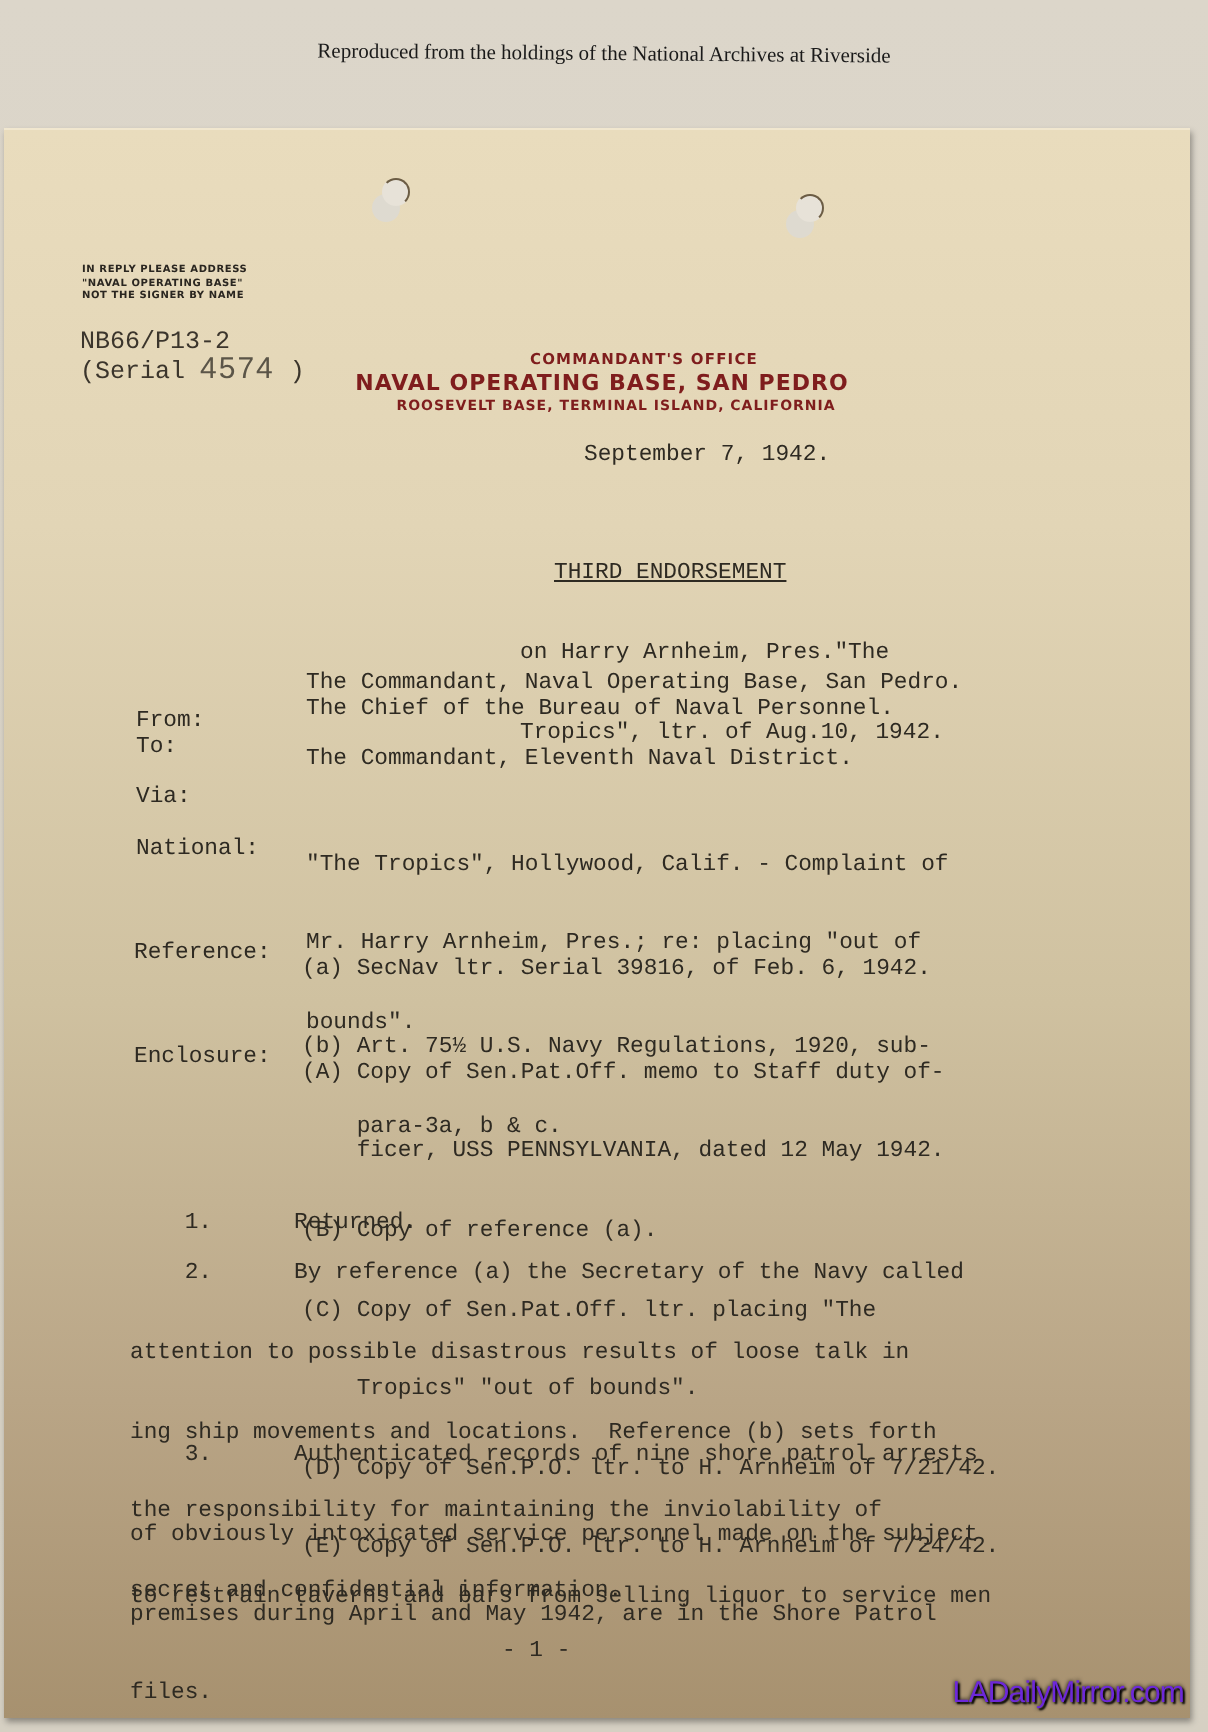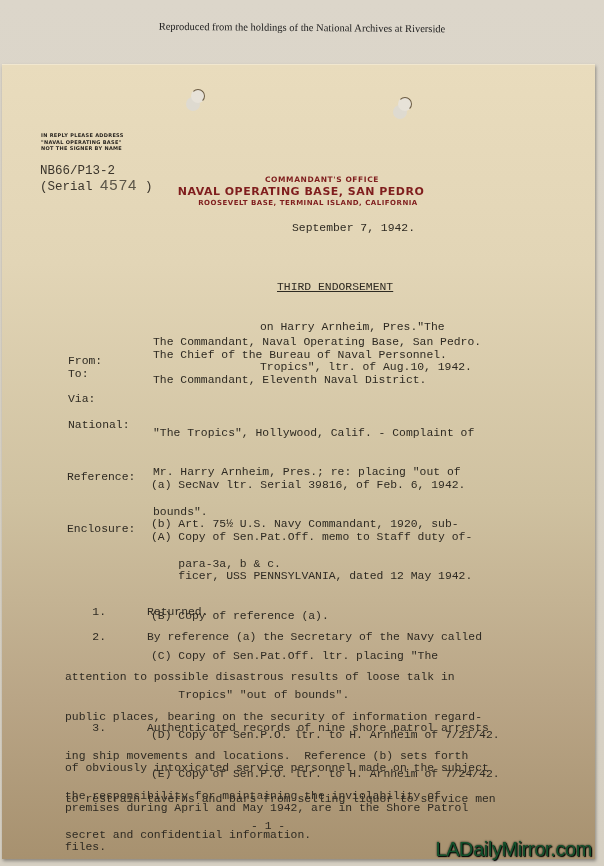--- a/index.html
+++ b/index.html
@@ -62,21 +62,21 @@
   .endorse .title { text-decoration: underline; padding-left: 17px; display: block; }
 
   .field-row { position: absolute; left: 68px; }
   .field-label { position: absolute; left: 0; white-space: pre; margin-top: 32px; }
   .field-value { position: absolute; left: 85px; white-space: pre; }
 
   .para { position: absolute; left: 65px; white-space: pre; }
   .page-num { position: absolute; left: 251px; top: 820px; }
   .watermark {
     position: absolute; right: 12px; top: 838px;
-    font-family: "Liberation Sans", "DejaVu Sans", sans-serif; font-size: 20px; color: #14532d;
+    font-family: "Liberation Sans", "DejaVu Sans", sans-serif; font-size: 15px; color: #6d28d9;
     text-shadow: 0 0 2px #000, 1px 1px 1px #000; letter-spacing: -0.4px;
   }
 </style>
 </head>
 <body>
 
 <div class="backdrop"></div>
 <div class="archive-note">Reproduced from the holdings of the National Archives at Riverside</div>
 
 <div class="paper">
@@ -132,21 +132,21 @@
   <span class="field-value">
     <span style="display:block">"The Tropics", Hollywood, Calif. - Complaint of</span>
     <span style="display:block">Mr. Harry Arnheim, Pres.; re: placing "out of</span>
     <span style="display:block">bounds".</span>
   </span>
 </div>
 <div class="type field-row" style="top:426px; left:67px;">
   <span class="field-label">Reference:</span>
   <span class="field-value" style="left:84px;">
     <span style="display:block">(a) SecNav ltr. Serial 39816, of Feb. 6, 1942.</span>
-    <span style="display:block">(b) Art. 75½ U.S. Navy Commandant, 1920, sub-</span>
+    <span style="display:block">(b) Art. 75½ U.S. Navy Regulations, 1920, sub-</span>
     <span style="display:block">    para-3a, b &amp; c.</span>
   </span>
 </div>
 <div class="type field-row" style="top:478px; left:67px;">
   <span class="field-label">Enclosure:</span>
   <span class="field-value" style="left:84px;">
     <span style="display:block">(A) Copy of Sen.Pat.Off. memo to Staff duty of-</span>
     <span style="display:block">    ficer, USS PENNSYLVANIA, dated 12 May 1942.</span>
     <span style="display:block">(B) Copy of reference (a).</span>
     <span style="display:block">(C) Copy of Sen.Pat.Off. ltr. placing "The</span>
@@ -155,21 +155,20 @@
     <span style="display:block">(E) Copy of Sen.P.O. ltr. to H. Arnheim of 7/24/42.</span>
   </span>
 </div>
 
 <div class="type para" style="top:580px;">
   <span style="display:block">    1.      Returned.</span>
 </div>
 <div class="type para" style="top:605px;">
   <span style="display:block">    2.      By reference (a) the Secretary of the Navy called</span>
   <span style="display:block">attention to possible disastrous results of loose talk in</span>
-  <span style="display:block">public places, bearing on the security of information regard-</span>
   <span style="display:block">ing ship movements and locations.  Reference (b) sets forth</span>
   <span style="display:block">the responsibility for maintaining the inviolability of</span>
   <span style="display:block">secret and confidential information.</span>
 </div>
 <div class="type para" style="top:696px;">
   <span style="display:block">    3.      Authenticated records of nine shore patrol arrests</span>
   <span style="display:block">of obviously intoxicated service personnel made on the subject</span>
   <span style="display:block">premises during April and May 1942, are in the Shore Patrol</span>
   <span style="display:block">files.</span>
 </div>

